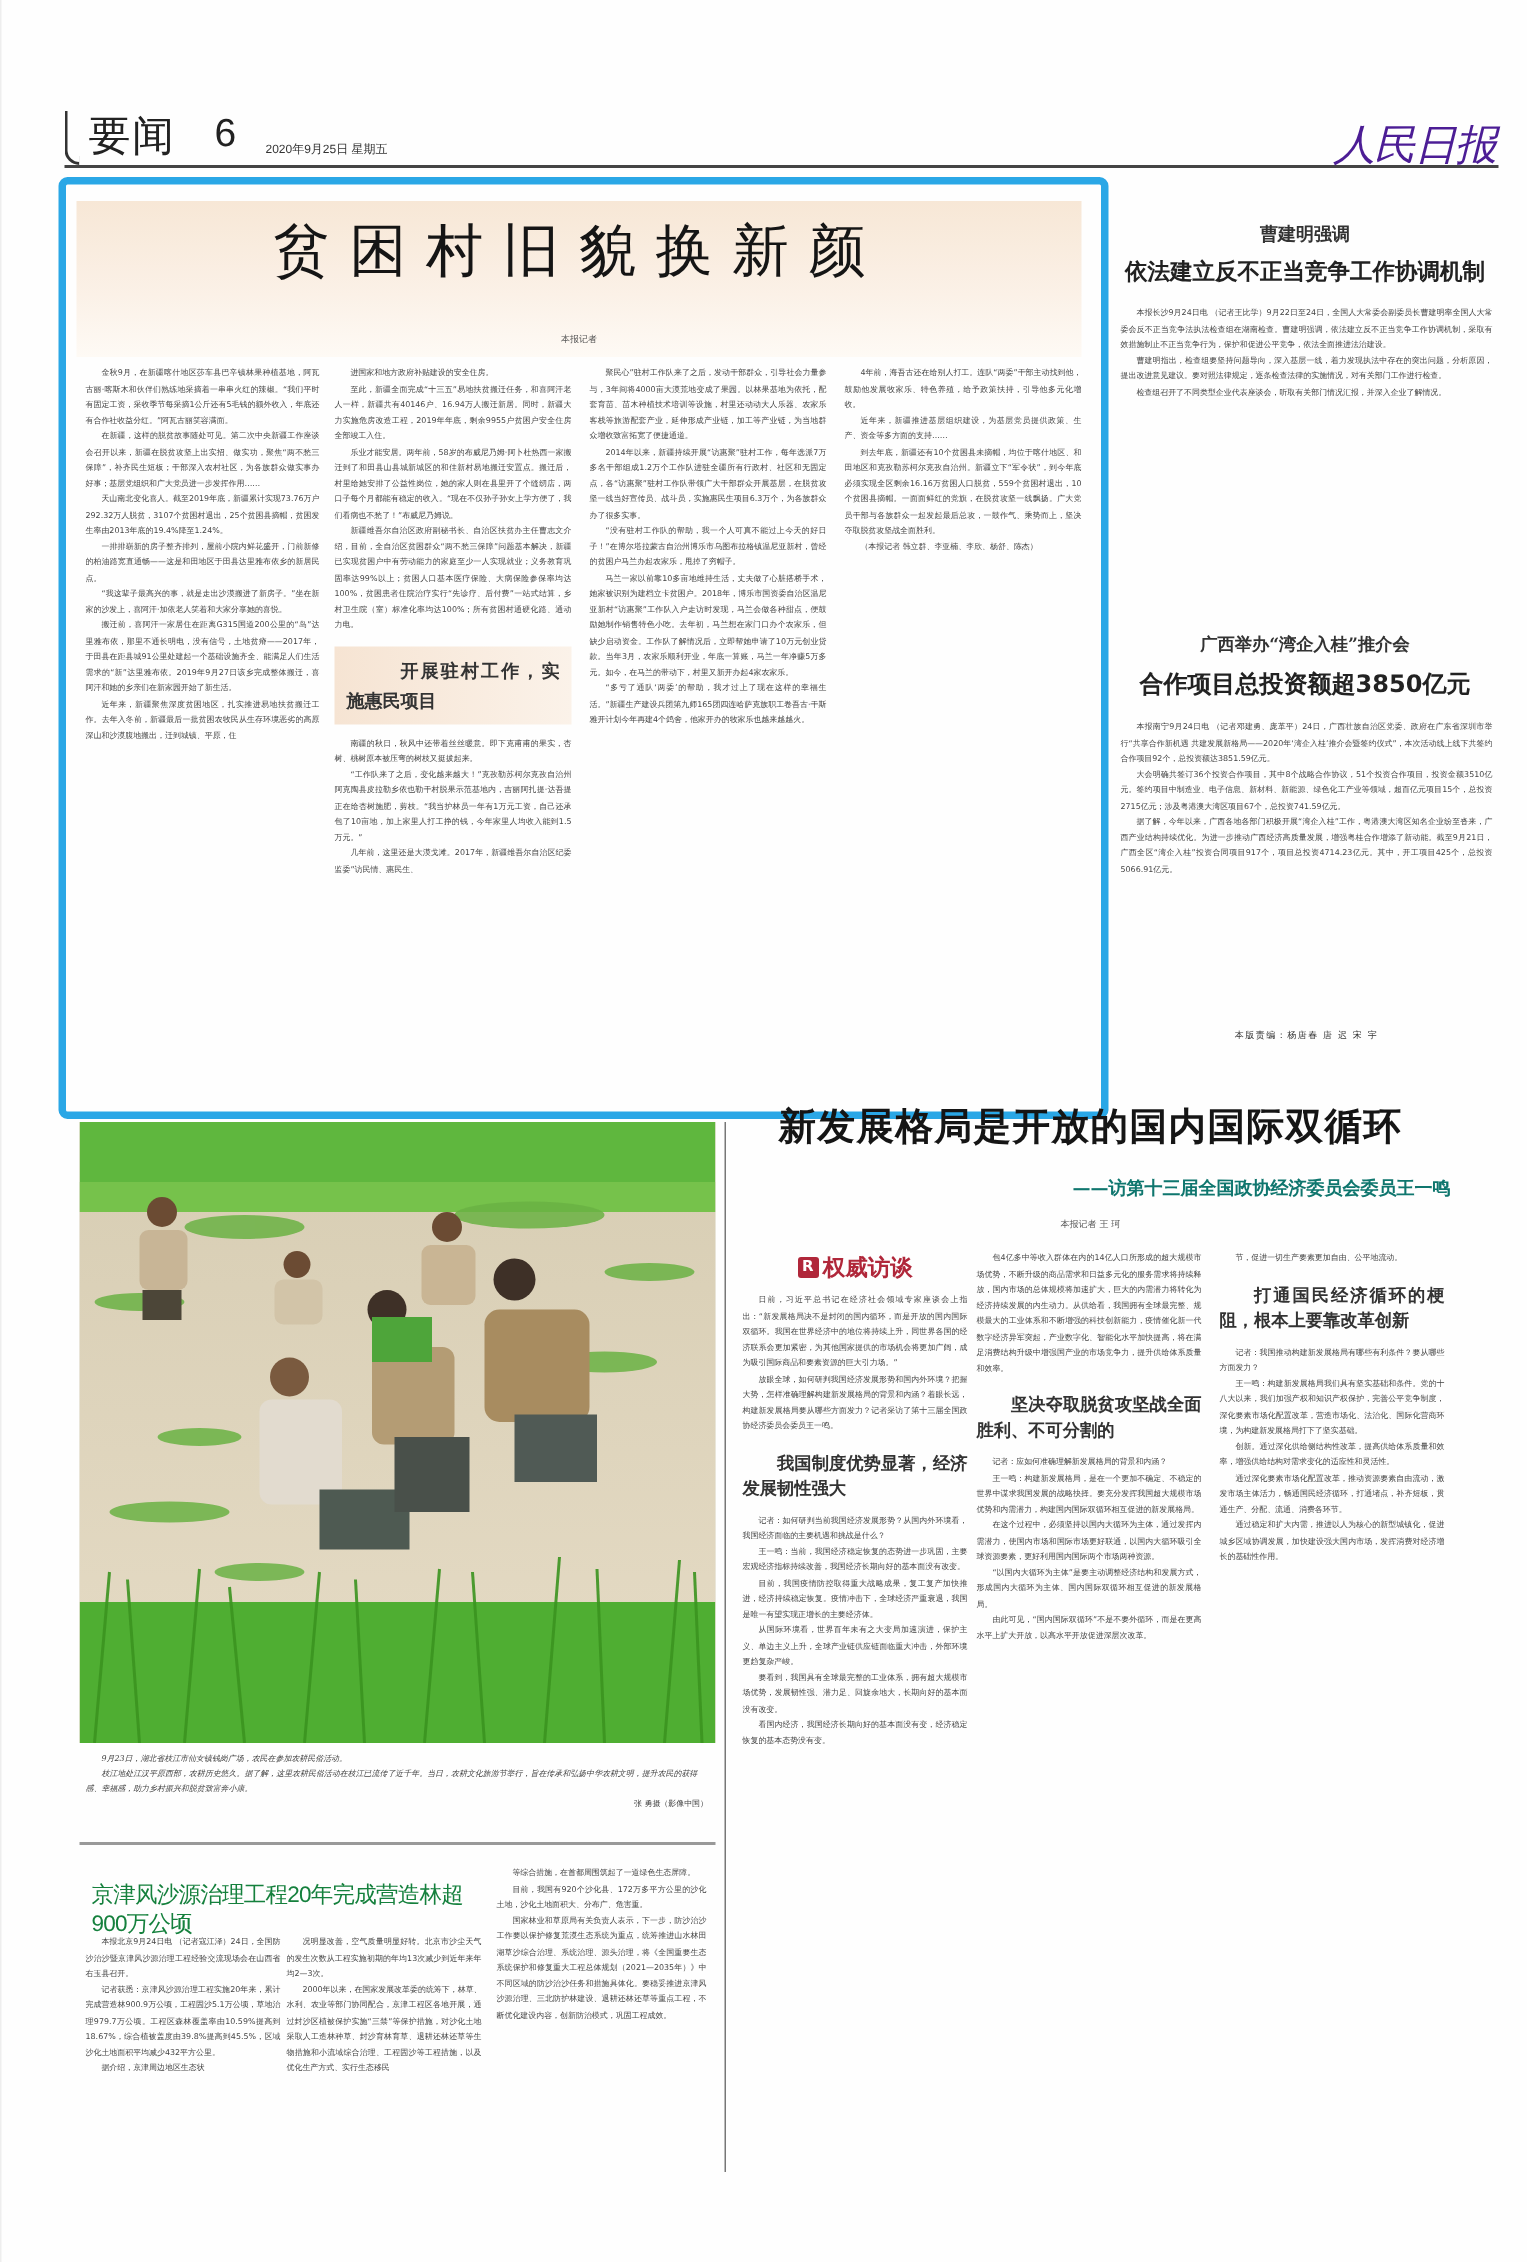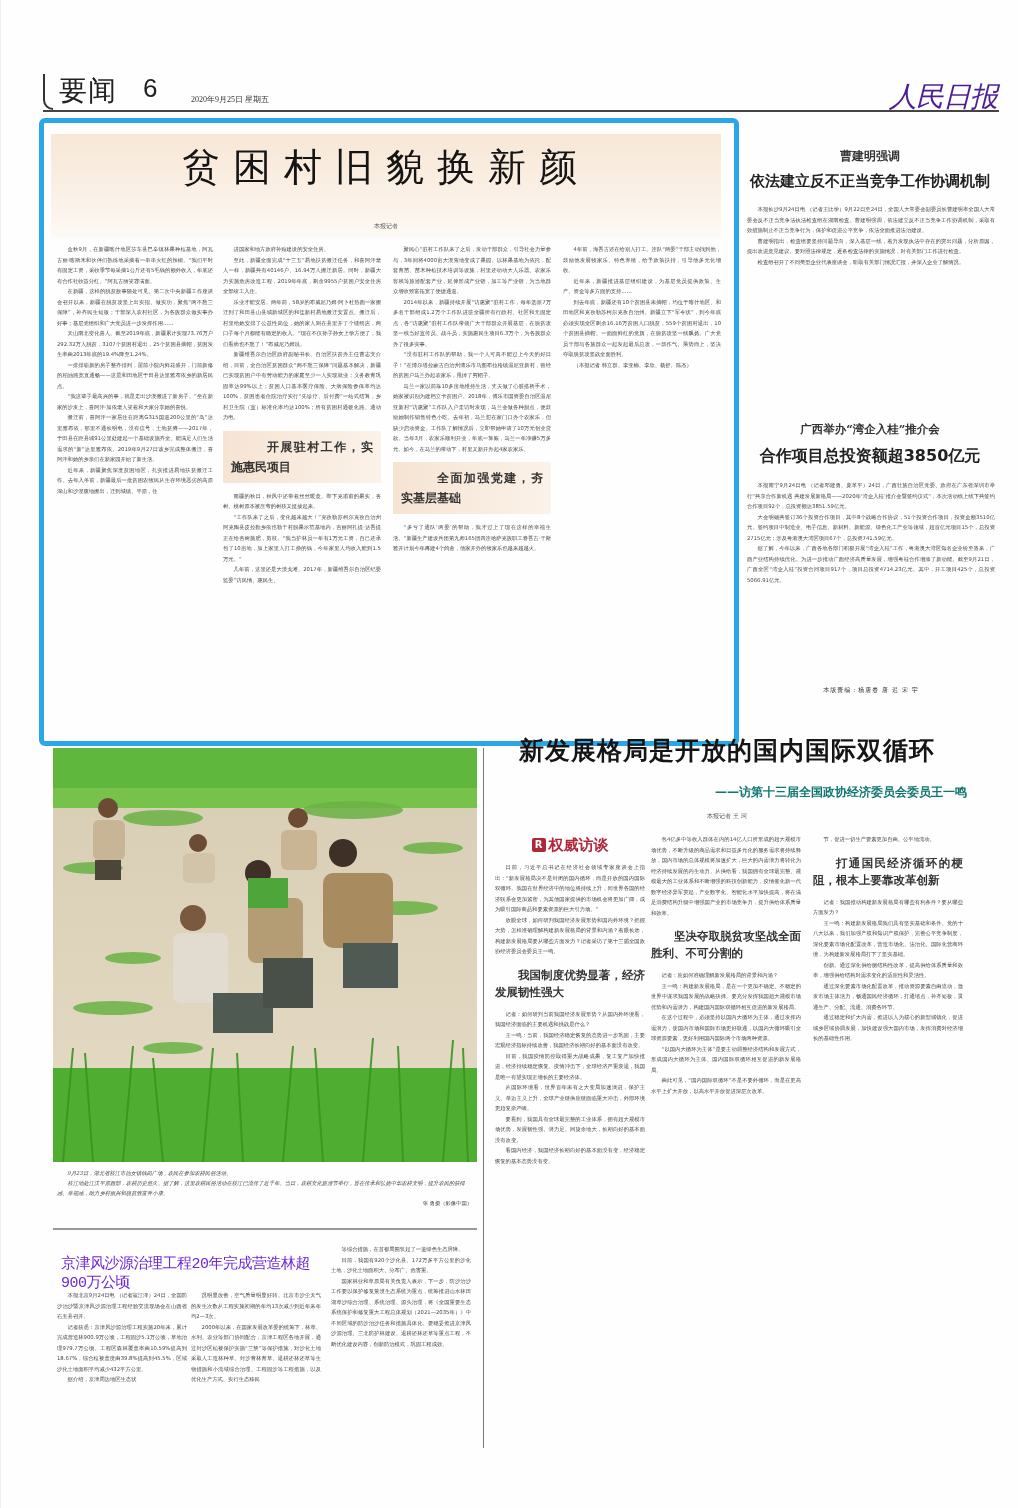--- a/index.html
+++ b/index.html
@@ -4,21 +4,21 @@
 <style>
   * { box-sizing: border-box; margin: 0; padding: 0; }
   body { width: 1018px; height: 1508px; background: #ffffff; font-family: "DejaVu Serif", serif; color: #222; position: relative; overflow: hidden; }
   .page { position: absolute; left: 0; top: 0; width: 1018px; height: 1508px; background: #fefefe; border-left: 1px solid #eee; }
 
   
   .masthead { position: absolute; left: 42px; top: 72px; width: 956px; height: 40px; border-bottom: 2px solid #444; }
   .mast-bracket { position: absolute; left: 0; top: 2px; width: 10px; height: 36px; border-left: 2px solid #333; border-bottom: 2px solid #333; border-bottom-left-radius: 10px; }
   .section-name { position: absolute; left: 16px; top: 0; font-family: Liberation Mono, monospace; font-size: 28px; color: #222; letter-spacing: 1px; }
   .page-num { position: absolute; left: 100px; top: 1px; font-family: "Liberation Sans", sans-serif; font-size: 26px; color: #222; }
-  .issue-date { position: absolute; left: 148px; top: 22px; font-family: Liberation Serif, serif; font-size: 8px; color: #333; text-align: right; }
+  .issue-date { position: absolute; left: 134px; top: 22px; font-family: Liberation Sans, sans-serif; font-size: 8px; color: #333; text-align: right; }
   .paper-logo { position: absolute; right: 2px; top: 6px; font-family: "DejaVu Serif", serif; font-style: italic; font-size: 28px; color: #4c1d95; letter-spacing: -1px; }
 
   
   .highlight { position: absolute; left: 38px; top: 118px; width: 700px; height: 628px; border: 5px solid #2aa7e6; border-radius: 6px; }
 
   
   .lead-header { position: absolute; left: 50px; top: 134px; width: 670px; height: 104px; background: linear-gradient(180deg, #f7e7d6 0%, #fbf1e7 60%, #fefaf5 100%); }
   .lead-title { position: absolute; left: 0; top: 8px; width: 100%; text-align: center; font-family: "DejaVu Sans", sans-serif; font-weight: normal; font-size: 38px; letter-spacing: 13px; color: #151515; }
   .lead-subtitle { position: absolute; left: 0; top: 62px; width: 100%; text-align: center; font-family: "DejaVu Serif", serif; font-weight: bold; font-size: 14px; color: #333; padding-left: 40px; }
   .lead-byline { position: absolute; left: 0; top: 88px; width: 100%; text-align: center; font-size: 6px; color: #555; }
@@ -44,21 +44,21 @@
   .photo-credit { text-align: right; font-style: normal; }
 
   
   .int-title { position: absolute; left: 486px; top: 734px; width: 480px; text-align: center; font-family: Liberation Sans, sans-serif; font-weight: bold; font-size: 25px; color: #151515; letter-spacing: 1px; }
   .int-subtitle { position: absolute; left: 486px; top: 784px; width: 480px; text-align: right; font-family: "DejaVu Serif", serif; font-weight: bold; font-size: 12px; color: #0f766e; padding-left: 40px; }
   .int-byline { position: absolute; left: 486px; top: 812px; width: 480px; text-align: center; font-size: 6px; color: #555; }
   .badge { display: inline-flex; align-items: center; gap: 3px; color: #b0273a; font-family: "DejaVu Sans", sans-serif; font-weight: bold; font-size: 15px; }
   .badge-icon { display: inline-block; width: 14px; height: 14px; background: #b0273a; color: #fff; font-size: 10px; line-height: 14px; text-align: center; border-radius: 2px; }
   .sub2 { font-family: "DejaVu Sans", sans-serif; font-weight: bold; color: #333; font-size: 11.5px; line-height: 17px; margin: 10px 0 8px; text-indent: 2em; }
 
-  .sand-title { position: absolute; left: 60px; top: 1254px; width: 270px; font-family: Liberation Mono, monospace; font-size: 15px; color: #6d28d9; letter-spacing: -0.5px; }
+  .sand-title { position: absolute; left: 60px; top: 1254px; width: 270px; font-family: Liberation Sans, sans-serif; font-size: 15px; color: #15803d; letter-spacing: -0.5px; }
 </style>
 </head>
 <body>
 
 <div class="page">
 
   <div class="masthead">
     <div class="mast-bracket"></div>
     <div class="section-name">要闻</div>
     <div class="page-num">6</div>
@@ -93,21 +93,20 @@
       <p>“工作队来了之后，变化越来越大！”克孜勒苏柯尔克孜自治州阿克陶县皮拉勒乡依也勒干村脱果示范基地内，吉丽阿扎提·达吾提正在给杏树施肥，剪枝。“我当护林员一年有1万元工资，自己还承包了10亩地，加上家里人打工挣的钱，今年家里人均收入能到1.5万元。”</p>
       <p>几年前，这里还是大漠戈滩。2017年，新疆维吾尔自治区纪委监委”访民情、惠民生、</p>
     </div>
   </div>
   <div class="cols" style="left:392px; top:244px; width:158px;">
     <div class="col">
       <p>聚民心”驻村工作队来了之后，发动干部群众，引导社会力量参与，3年间将4000亩大漠荒地变成了果园。以林果基地为依托，配套育苗、苗木种植技术培训等设施，村里还动动大人乐器、农家乐客栈等旅游配套产业，延伸形成产业链，加工等产业链，为当地群众增收致富拓宽了便捷通道。</p>
       <p>2014年以来，新疆持续开展“访惠聚”驻村工作，每年选派7万多名干部组成1.2万个工作队进驻全疆所有行政村、社区和无固定点，各“访惠聚”驻村工作队带领广大干部群众开展基层，在脱贫攻坚一线当好宣传员、战斗员，实施惠民生项目6.3万个，为各族群众办了很多实事。</p>
       <p>“没有驻村工作队的帮助，我一个人可真不能过上今天的好日子！”在博尔塔拉蒙古自治州博乐市乌图布拉格镇温尼亚新村，曾经的贫困户马兰办起农家乐，甩掉了穷帽子。</p>
       <p>马兰一家以前靠10多亩地维持生活，丈夫做了心脏搭桥手术，她家被识别为建档立卡贫困户。2018年，博乐市国资委自治区温尼亚新村“访惠聚”工作队入户走访时发现，马兰会做各种甜点，便鼓励她制作销售特色小吃。去年初，马兰想在家门口办个农家乐，但缺少启动资金。工作队了解情况后，立即帮她申请了10万元创业贷款。当年3月，农家乐顺利开业，年底一算账，马兰一年净赚5万多元。如今，在马兰的带动下，村里又新开办起4家农家乐。</p>
-      <div class="subhead">全面加强党建，夯实基层基础</div>
       <p>“多亏了通队‘两委’的帮助，我才过上了现在这样的幸福生活。”新疆生产建设兵团第九师165团四连哈萨克族职工卷吾古·干斯雅开计划今年再建4个鸽舍，他家开办的牧家乐也越来越越火。</p>
     </div>
   </div>
   <div class="cols" style="left:562px; top:244px; width:158px;">
     <div class="col">
       <p>4年前，海吾古还在给别人打工。连队“两委”干部主动找到他，鼓励他发展牧家乐、特色养殖，给予政策扶持，引导他多元化增收。</p>
       <p>近年来，新疆推进基层组织建设，为基层党员提供政策、生产、资金等多方面的支持……</p>
       <p>到去年底，新疆还有10个贫困县未摘帽，均位于喀什地区、和田地区和克孜勒苏柯尔克孜自治州。新疆立下“军令状”，到今年底必须实现全区剩余16.16万贫困人口脱贫，559个贫困村退出，10个贫困县摘帽。一面面鲜红的党旗，在脱贫攻坚一线飘扬。广大党员干部与各族群众一起发起最后总攻，一鼓作气、乘势而上，坚决夺取脱贫攻坚战全面胜利。</p>
       <p>（本报记者 韩立群、李亚楠、李欣、杨舒、陈杰）</p>
     </div>

